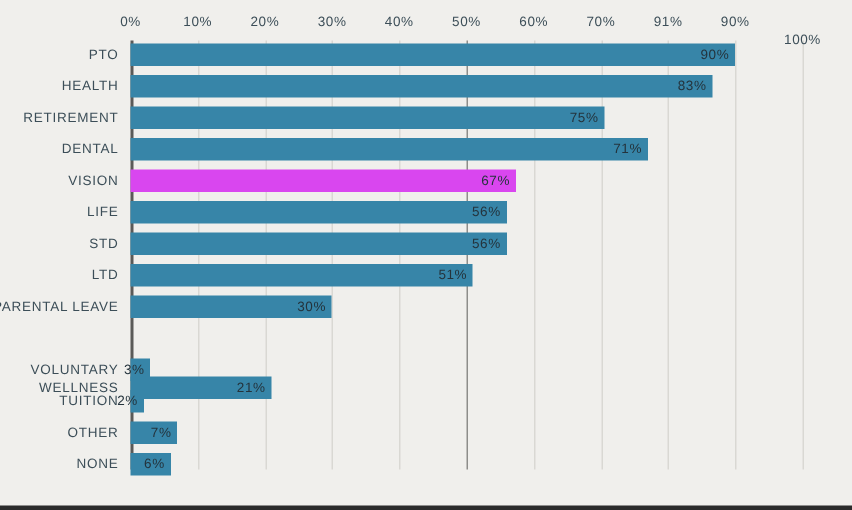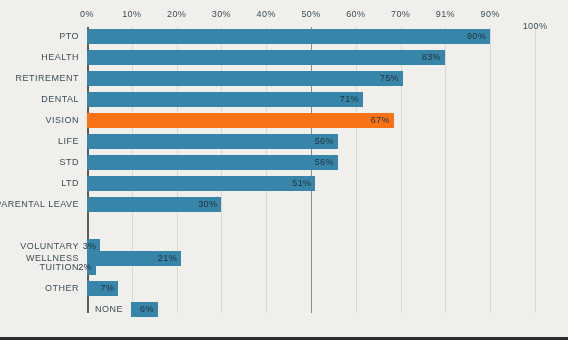--- a/index.html
+++ b/index.html
@@ -129,39 +129,39 @@
       </div>
     <div>
         <div class="row" style="top: 2px; text-align: right;">
           <div class="cat-label">PTO</div>
           <div class="bar" style="width: 403.2px; background: rgb(55, 133, 168);">
             <div class="bar-value">90%</div>
           </div>
         </div>
         <div class="row" style="top: 23px;">
           <div class="cat-label">HEALTH</div>
-          <div class="bar" style="width: 358px; background: rgb(55, 133, 168);">
+          <div class="bar" style="width: 388px; background: rgb(55, 133, 168);">
             <div class="bar-value">83%</div>
           </div>
         </div>
         <div class="row" style="top: 44px;">
           <div class="cat-label">RETIREMENT</div>
           <div class="bar" style="width: 316px; background: rgb(55, 133, 168);">
             <div class="bar-value">75%</div>
           </div>
         </div>
         <div class="row" style="top: 65px;">
           <div class="cat-label">DENTAL</div>
-          <div class="bar" style="width: 276px; background: rgb(55, 133, 168);">
+          <div class="bar" style="width: 345px; background: rgb(55, 133, 168);">
             <div class="bar-value">71%</div>
           </div>
         </div>
         <div class="row" style="top: 86px; padding-left: 16px;">
           <div class="cat-label">VISION</div>
-          <div class="bar" style="width: 307px; background: #f97316;">
+          <div class="bar" style="width: 257px; background: #d946ef;">
             <div class="bar-value">67%</div>
           </div>
         </div>
         <div class="row" style="top: 107px; padding-left: 16px;">
           <div class="cat-label">LIFE</div>
           <div class="bar" style="width: 250.88px; background: rgb(55, 133, 168);">
             <div class="bar-value">56%</div>
           </div>
         </div>
         <div class="row" style="top: 128px;">
@@ -199,21 +199,21 @@
           <div class="bar" style="width: 8.96px; background: rgb(55, 133, 168);">
             <div class="bar-value">2%</div>
           </div>
         </div>
         <div class="row" style="top: 254px;">
           <div class="cat-label">OTHER</div>
           <div class="bar" style="width: 31.36px; background: rgb(55, 133, 168);">
             <div class="bar-value">7%</div>
           </div>
         </div>
-        <div class="row" style="top: 275px; margin-left: 44px;">
+        <div class="row" style="top: 275px;">
           <div class="cat-label">NONE</div>
           <div class="bar" style="width: 26.88px; background: rgb(55, 133, 168);">
             <div class="bar-value">6%</div>
           </div>
         </div>
       </div>
   </div>
 </div>
 
 </body></html>

